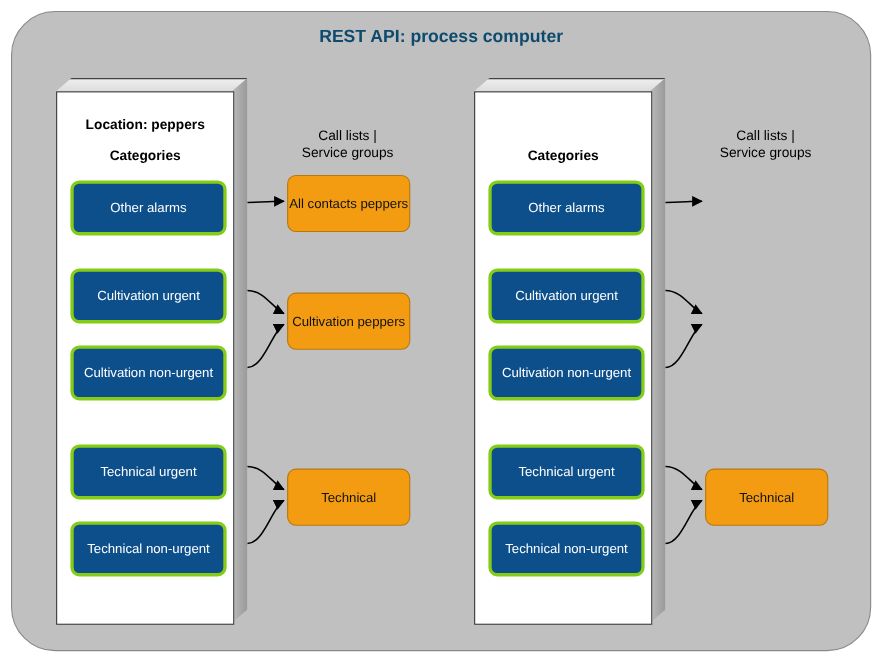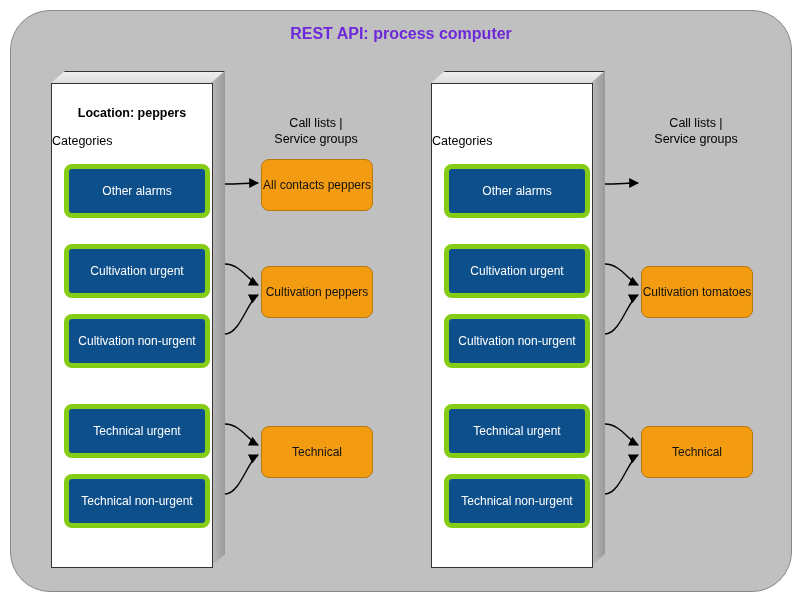--- a/index.html
+++ b/index.html
@@ -1,41 +1,41 @@
 <!DOCTYPE html>
 <html><head>
 <meta charset="utf-8">
 <style>
   html,body{margin:0;padding:0;font-family:"Segoe UI",Arial,sans-serif;background:#fff}
   .canvas{width:801px;height:601px;position:relative}
   .panel{position:absolute;left:10px;top:10px;width:780px;height:580px;
          background:#c0c0c0;border-radius:40px;border:1px solid #888}
   .title{position:absolute;top:14px;left:0;width:100%;text-align:center;
-         font-weight:bold;color:#6d28d9;font-size:16px}
+         font-weight:bold;color:#0c4a6e;font-size:16px}
   .col-container{position:absolute;top:60px;width:175px;height:567px}
   .col3d{position:relative;width:100%;height:100%}
   .col-face{position:absolute;left:0;top:12px;width:160px;height:483px;
             background:#fff;border:1px solid #333}
   .col-top{position:absolute;left:0;top:0;width:174px;height:12px;
            background:linear-gradient(#eee,#ddd);
            clip-path:polygon(14px 0,174px 0,160px 12px,0 12px);
            border-top:1px solid #333;box-sizing:border-box}
   .col-side{position:absolute;left:160px;top:0;width:14px;height:495px;
             background:linear-gradient(90deg,#bbb,#999);
             clip-path:polygon(0 12px,14px 0,14px 483px,0 495px)}
   .loc-label{position:absolute;top:22px;left:0;width:160px;text-align:center;
              font-weight:bold;font-size:12.5px}
-  .cat-label{position:absolute;top:50px;left:0;width:160px;
-             font-weight:normal;font-size:12.5px}
+  .cat-label{position:absolute;top:50px;left:0;width:160px;text-align:center;
+             font-weight:bold;font-size:12.5px}
   .sg-label{position:absolute;top:105px;width:120px;text-align:center;
             font-weight:normal;font-size:12.5px;line-height:1.25}
   .catbox{position:absolute;left:12px;width:136px;height:44px;border-radius:8px;
           background:#0d4f8b;color:#fff;font-size:12px;line-height:1.2;
           display:flex;align-items:center;justify-content:center;text-align:center;
-          border:5px solid #84cc16}
+          border:3px solid #84cc16}
   .sgbox{position:absolute;width:110px;height:50px;border-radius:8px;
          background:#f39c12;color:#111;font-size:12px;line-height:1.2;
          display:flex;align-items:center;justify-content:center;text-align:center;
          border:1px solid #b9770e}
   svg.arrows{position:absolute;left:0;top:0;width:801px;height:601px;pointer-events:none}
 </style>
 </head>
 <body>
 
 <div class="canvas">
@@ -70,21 +70,20 @@
           <div class="cat-label">Categories</div>
           <div class="catbox" style="top:80px">Other alarms</div>
           <div class="catbox" style="top:160px">Cultivation urgent</div>
           <div class="catbox" style="top:230px">Cultivation non-urgent</div>
           <div class="catbox" style="top:320px">Technical urgent</div>
           <div class="catbox" style="top:390px">Technical non-urgent</div>
         </div>
       </div>
     </div>
     <div class="sg-label" style="left:625px">Call lists |<br>Service groups</div>
-    <div class="sgbox" style="left:630px;top:255px">Cultivation tomatoes</div>
     <div class="sgbox" style="left:630px;top:415px">Technical</div>
   </div>
 
   <svg class="arrows">
     <defs>
       <marker id="ah" viewBox="0 0 10 10" refX="9" refY="5" markerWidth="7" markerHeight="7" orient="auto-start-reverse">
         <path d="M0 0 L10 5 L0 10 z" fill="#000"></path>
       </marker>
     </defs>
 

